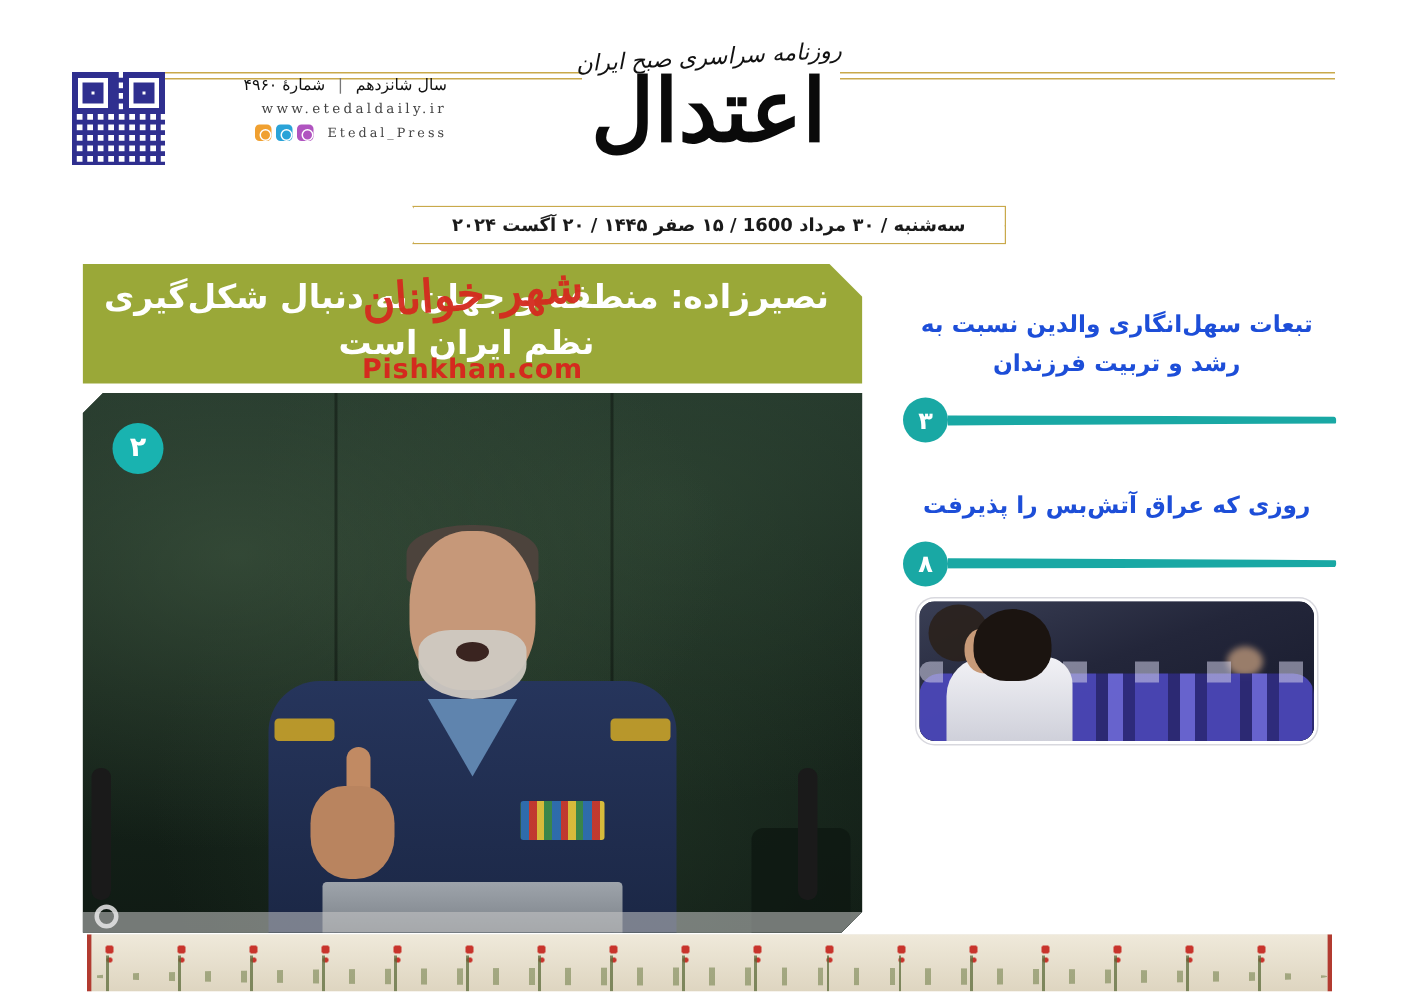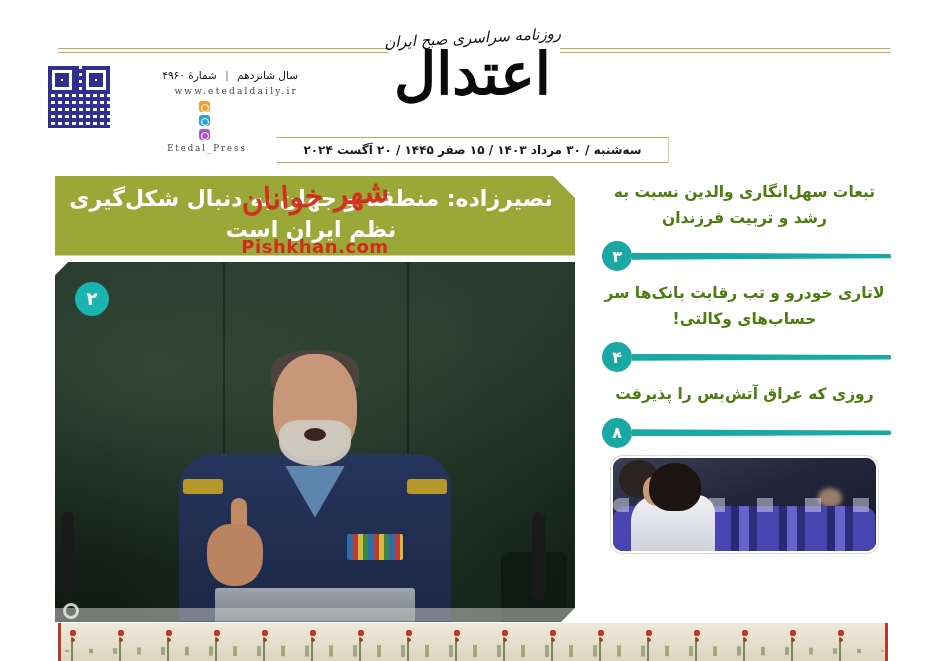--- a/index.html
+++ b/index.html
@@ -58,21 +58,21 @@
     font-weight: bold;
     color: #0a0a0a;
     font-family: "DejaVu Serif", "Liberation Serif", serif;
     line-height: 0.95;
     letter-spacing: -2px;
   }
 
   
   #info-block {
     position: absolute;
-    top: 66px;
+    top: 48px;
     left: 48px;
     width: 250px;
     height: 72px;
     direction: rtl;
     display: flex;
     flex-direction: row-reverse;
     align-items: flex-start;
   }
   #qr-code {
     width: 62px; height: 62px;
@@ -114,21 +114,21 @@
     font-size: 9px;
     letter-spacing: 2.2px;
     color: #444;
     direction: ltr;
     text-align: right;
     line-height: 1.9;
     font-family: "DejaVu Serif", "Liberation Serif", serif;
   }
   #social-row {
     display: flex;
-    flex-direction: column;
+    flex-direction: row;
     align-items: center;
     justify-content: flex-end;
     gap: 3px;
     direction: ltr;
     margin-top: 1px;
   }
   .social-icon {
     width: 11px; height: 11px;
     border-radius: 3px;
     display: inline-block;
@@ -203,24 +203,25 @@
     top: 0;
     right: 58px;
     width: 285px;
     direction: rtl;
   }
   .teaser { margin-bottom: 0px; }
   .teaser-title {
     font-size: 15.5px;
     font-weight: bold;
     line-height: 1.65;
-    color: #4d7c0f;
+    color: #1d4ed8;
     text-align: center;
     padding: 4px 2px 2px;
     font-family: "DejaVu Sans", sans-serif;
+    margin-top: 24px;
   }
   .teaser-rule {
     position: relative;
     height: 34px;
     margin: 6px 0 4px;
     display: flex;
     align-items: center;
     flex-direction: row-reverse;
   }
   .page-badge {
@@ -614,43 +615,36 @@
         <div id="social-row">
           <span class="social-icon" id="icon-instagram"></span>
           <span class="social-icon" id="icon-telegram"></span>
           <span class="social-icon" id="icon-whatsapp"></span>
           <span id="social-handle">Etedal_Press</span>
         </div>
       </div>
     </div>
 
     <div id="date-ribbon">
-      <span id="date-text">سه‌شنبه / ۳۰ مرداد ۱۴۰۳ / ۱۵ صفر ۱۴۴۵ / ۲۰ آگست ۲۰۲۴</span>
+      <span id="date-text">سه‌شنبه / ۳۰ مرداد 1600 / ۱۵ صفر ۱۴۴۵ / ۲۰ آگست ۲۰۲۴</span>
     </div>
   </div>
 
   <div id="content">
 
     <div id="sidebar">
 
       <div class="teaser">
         <div class="teaser-title">تبعات سهل‌انگاری والدین نسبت به رشد و تربیت فرزندان</div>
         <div class="teaser-rule">
           <span class="page-badge">۳</span>
           <span class="badge-bar"></span>
         </div>
       </div>
 
-      <div class="teaser">
-        <div class="teaser-title">لاتاری خودرو و تب رقابت بانک‌ها سر حساب‌های وکالتی!</div>
-        <div class="teaser-rule">
-          <span class="page-badge">۴</span>
-          <span class="badge-bar"></span>
-        </div>
-      </div>
 
       <div class="teaser">
         <div class="teaser-title">روزی که عراق آتش‌بس را پذیرفت</div>
         <div class="teaser-rule">
           <span class="page-badge">۸</span>
           <span class="badge-bar"></span>
         </div>
       </div>
 
       <div id="teaser-photo">

